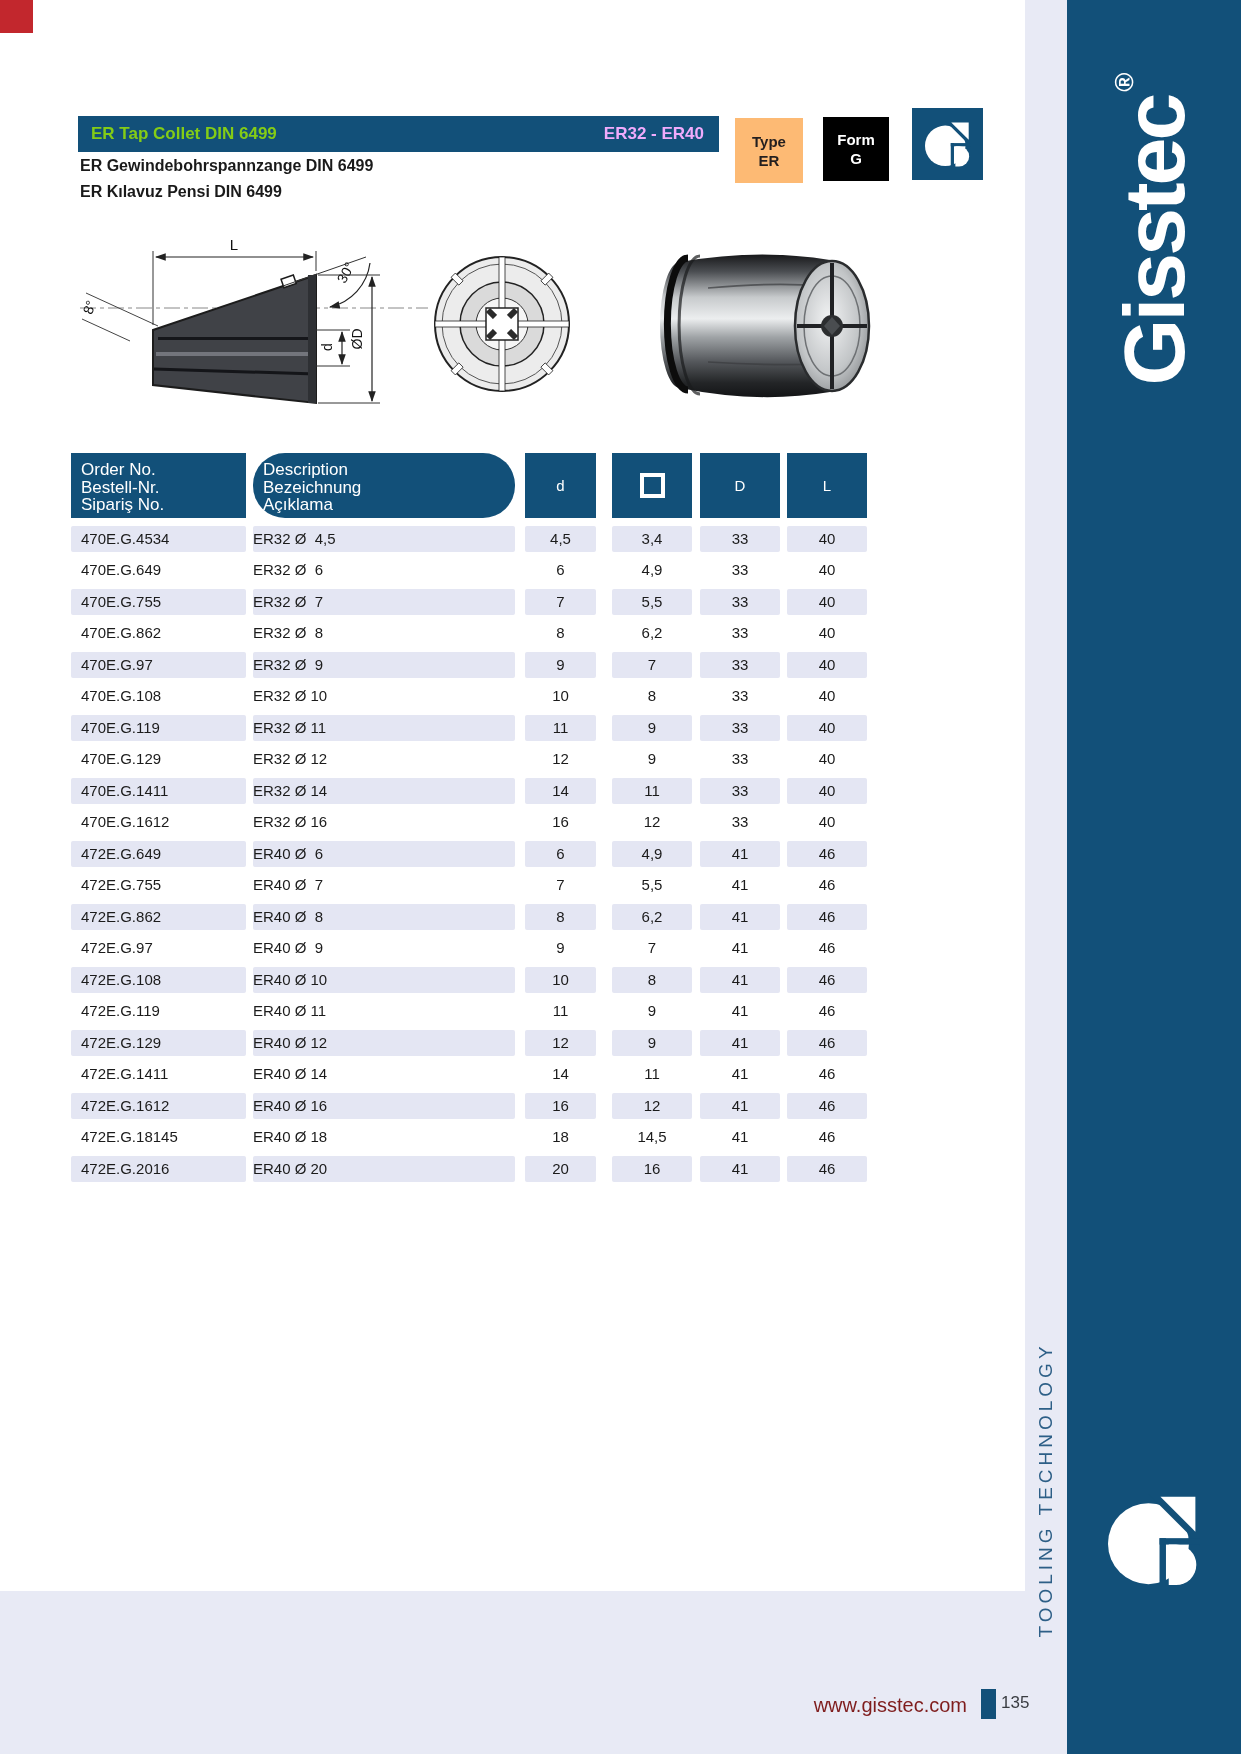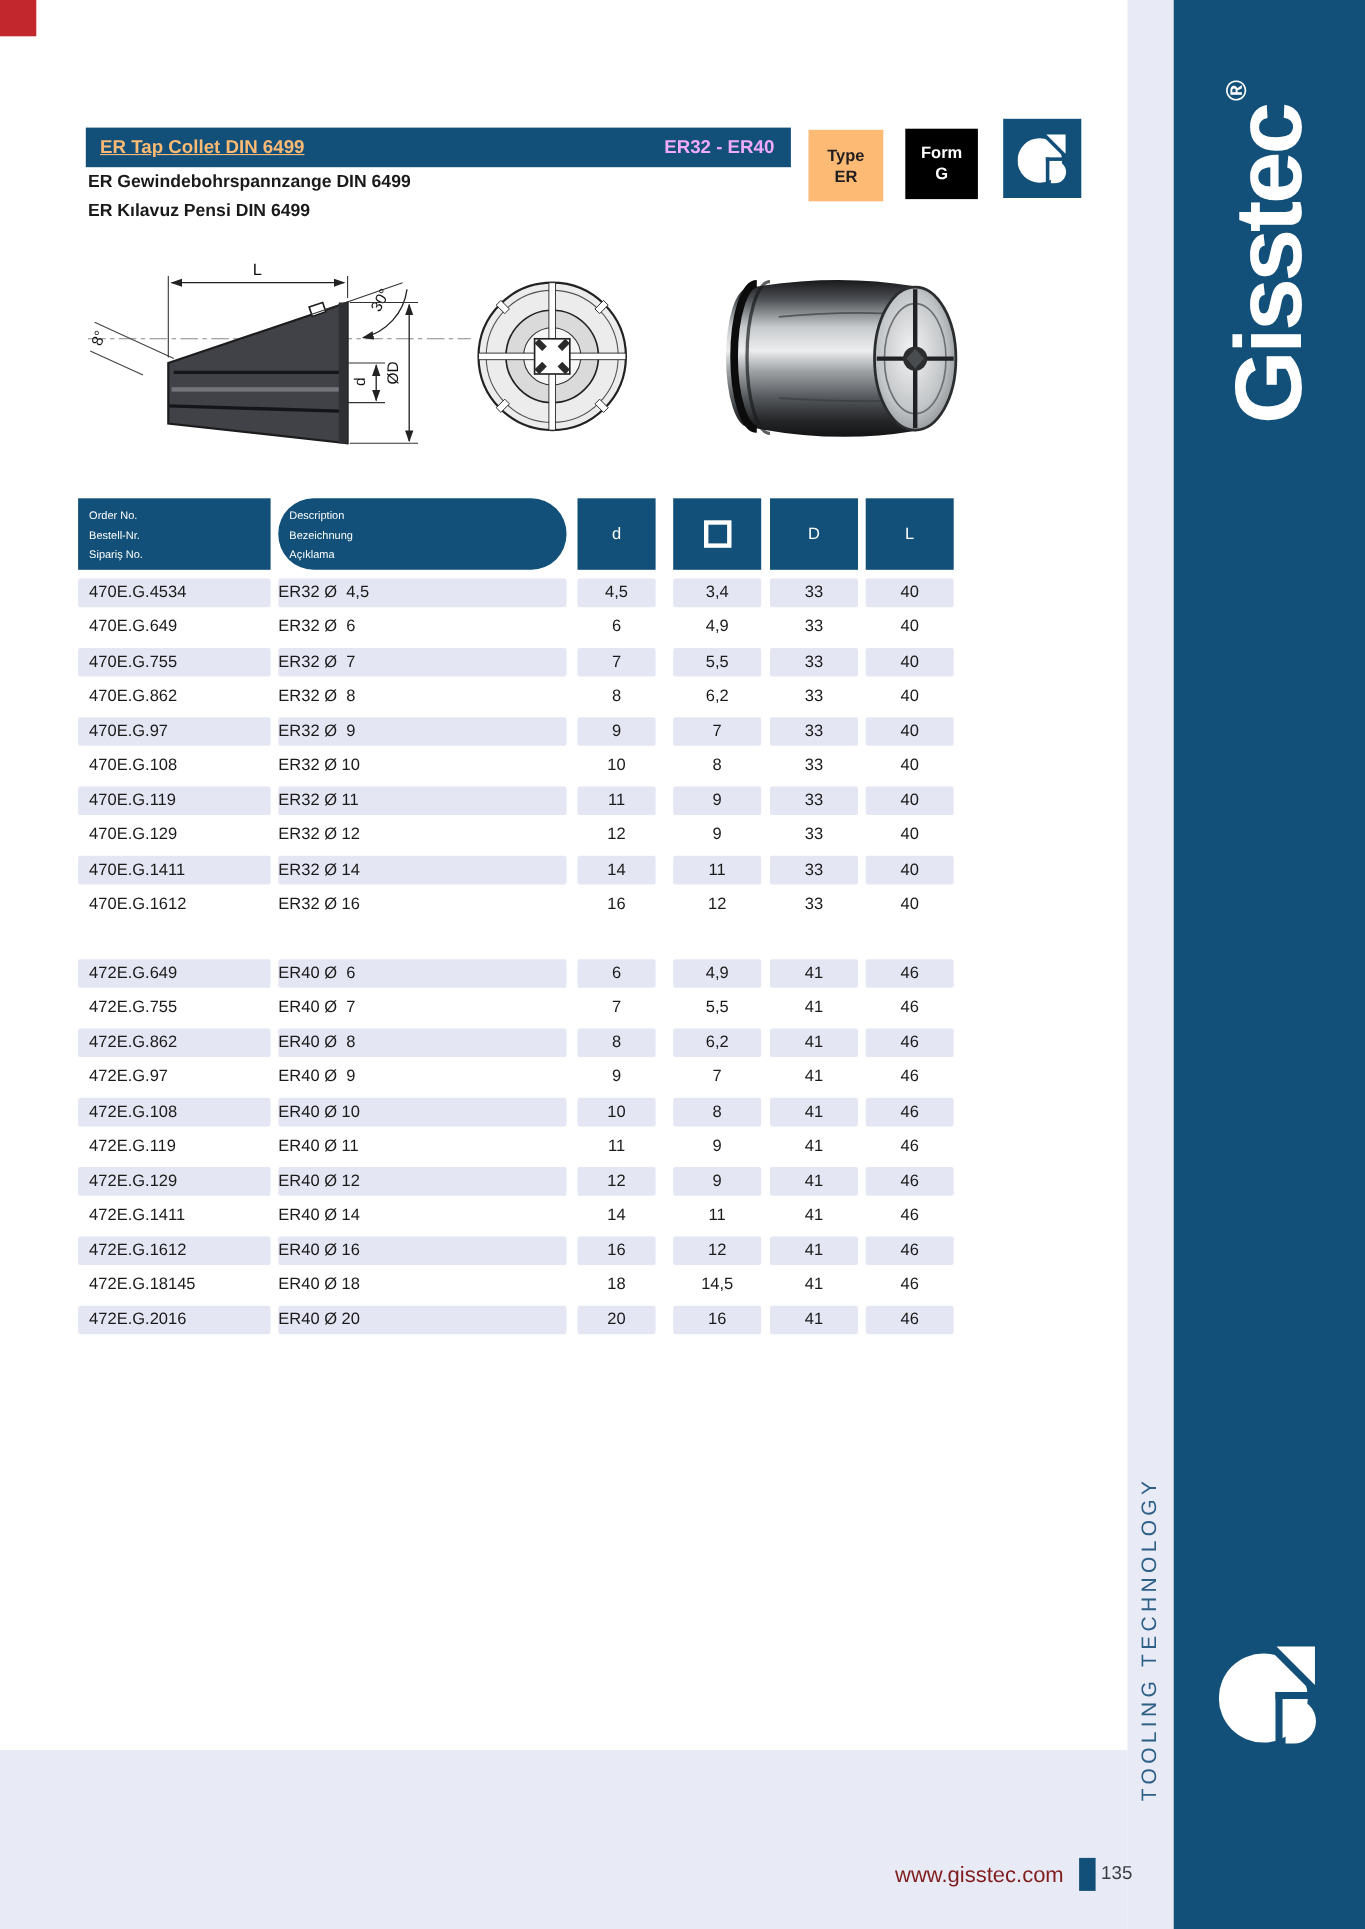--- a/index.html
+++ b/index.html
@@ -21,52 +21,52 @@
   .tagline{width:336px;height:42px;color:#2d5f87;font-size:19px;letter-spacing:4px;font-weight:400;}
   .band-logo{position:absolute;left:1108px;top:1494px;width:92px;height:92px;}
   
   .footer-strip{position:absolute;left:0;top:1591px;width:1025px;height:163px;background:#e8eaf5;}
   .footer-site{position:absolute;top:1694px;right:274px;font-size:20px;color:#7f1d1d;}
   .pagenum-bar{position:absolute;left:981px;top:1689px;width:15px;height:30px;background:#125079;}
   .pagenum{position:absolute;left:1001px;top:1693px;font-size:17px;color:#3a3d42;}
   
   .title-bar{position:absolute;left:78px;top:116px;width:641px;height:36px;background:#125079;
     display:flex;align-items:center;justify-content:space-between;padding:0 15px 0 13px;box-sizing:border-box;}
-  .title-bar .t-left{color:#fdba74;font-weight:bold;font-size:17px;text-decoration:underline;}
+  .title-bar .t-left{color:#84cc16;font-weight:bold;font-size:17px;}
   .title-bar .t-right{color:#f0abfc;font-weight:bold;font-size:17px;}
   .subtitle{position:absolute;left:80px;font-weight:bold;font-size:16px;color:#1a1a1a;}
   .subtitle.de{top:157px;}
   .subtitle.tr{top:183px;}
   .badge{position:absolute;display:flex;flex-direction:column;align-items:center;justify-content:center;
     font-weight:bold;font-size:15px;line-height:19px;text-align:center;}
   .badge-type{left:735px;top:118px;width:68px;height:65px;background:#fdba74;color:#231f1f;}
   .badge-form{left:823px;top:117px;width:66px;height:64px;background:#000000;color:#ffffff;}
   .logo-box{position:absolute;left:912px;top:108px;width:71px;height:72px;background:#125079;
     display:flex;align-items:center;justify-content:center;}
   .logo-box svg{width:46px;height:46px;}
   
   .drawing{position:absolute;}
   .drw1{left:78px;top:233px;width:380px;height:200px;}
   .drw2{left:430px;top:252px;width:145px;height:145px;}
   .drw3{left:648px;top:238px;width:235px;height:170px;}
   
   .spec-table{position:absolute;left:71px;top:453px;width:796px;}
   .thead{display:flex;height:65px;margin-bottom:5px;}
   .hcell{background:#125079;color:#ffffff;box-sizing:border-box;}
-  .h-text{padding:8px 0 0 10px;font-size:10px;line-height:17.5px;}
+  .h-text{padding:8px 0 0 10px;font-size:17px;line-height:17.5px;}
   .h-letter{display:flex;align-items:center;justify-content:center;font-size:15px;}
   .col-order{width:175px;}
   .col-desc{width:262px;margin-left:7px;border-radius:32px;}
   .col-d{width:71px;margin-left:10px;}
   .col-sq{width:80px;margin-left:16px;}
   .col-D{width:80px;margin-left:8px;}
   .col-L{width:80px;margin-left:7px;}
   .sq-sym{display:block;width:25px;height:25px;border:4px solid #ffffff;box-sizing:border-box;}
   .tgroup{display:block;}
-  .tgroup.second{margin-top:31px;}
+  .tgroup.second{}
   .trow{display:flex;align-items:center;height:31.5px;}
   .trow .cell{height:26px;line-height:26px;font-size:15px;color:#1b1b1b;border-radius:2px;box-sizing:border-box;}
   .trow.tint .cell{background:#e4e6f3;}
   .cl{padding-left:10px;}
   .pre{white-space:pre;}
   .cn{text-align:center;}
 </style>
 </head>
 <body>
 

